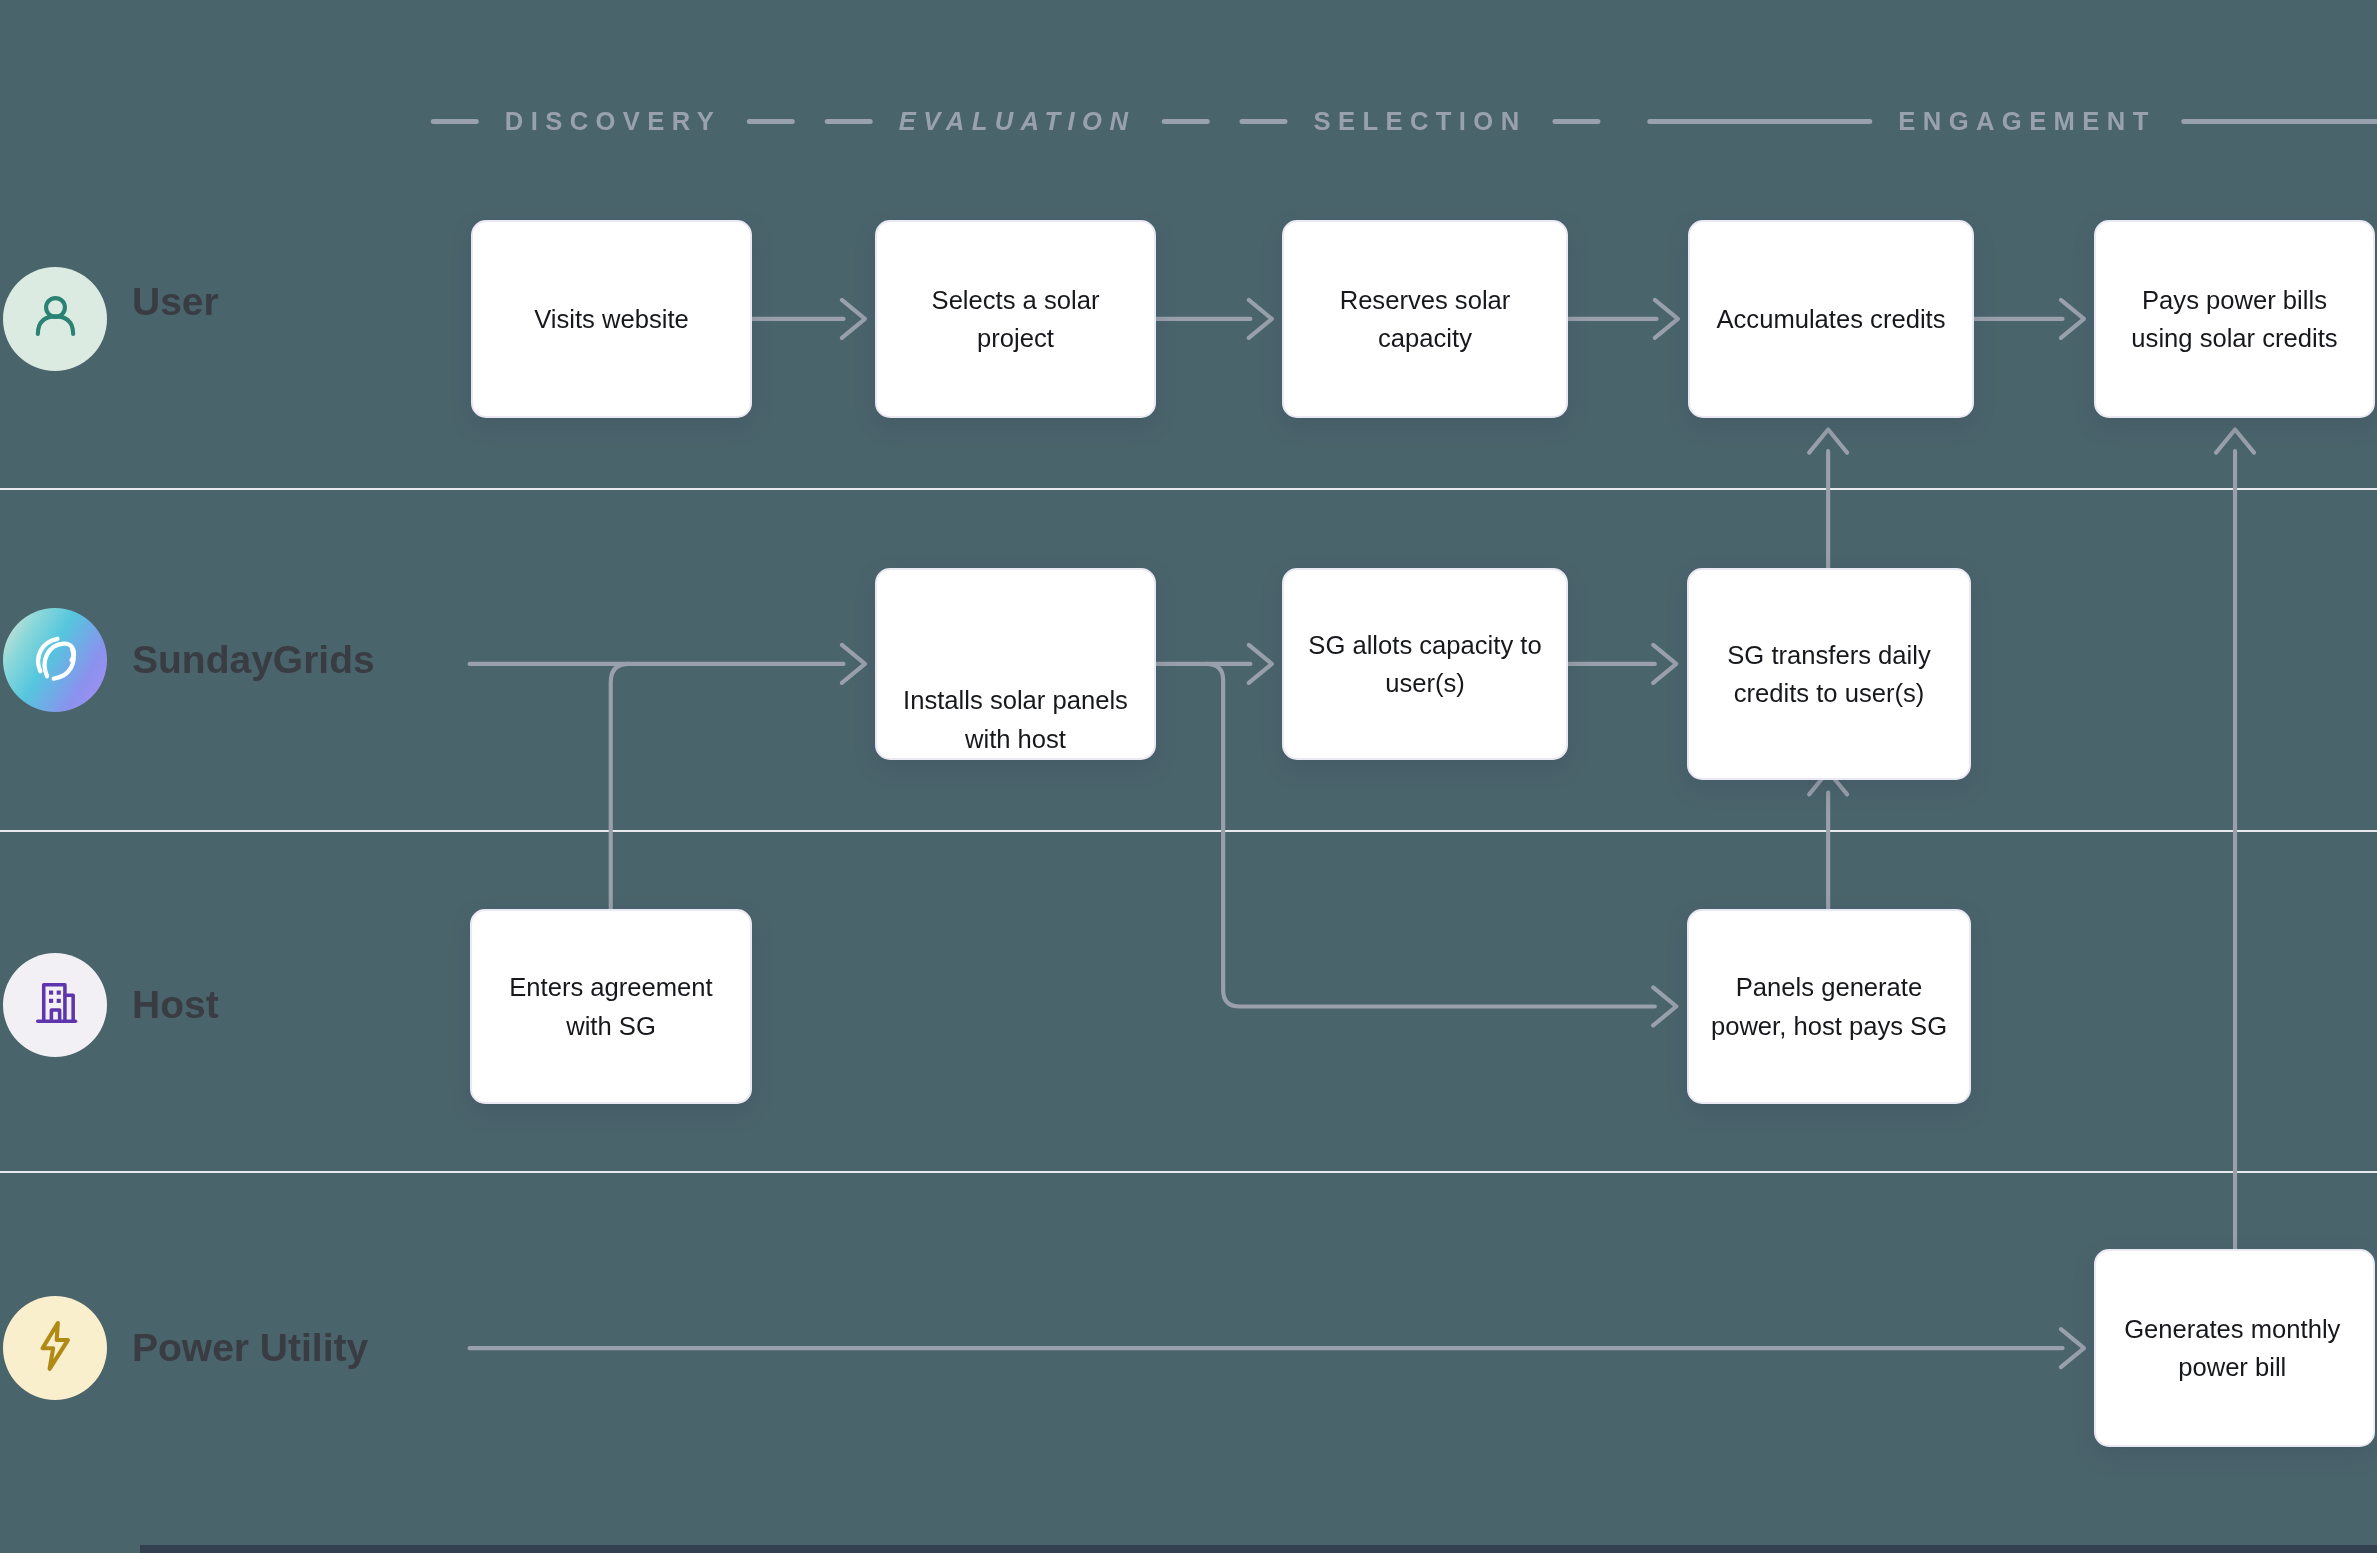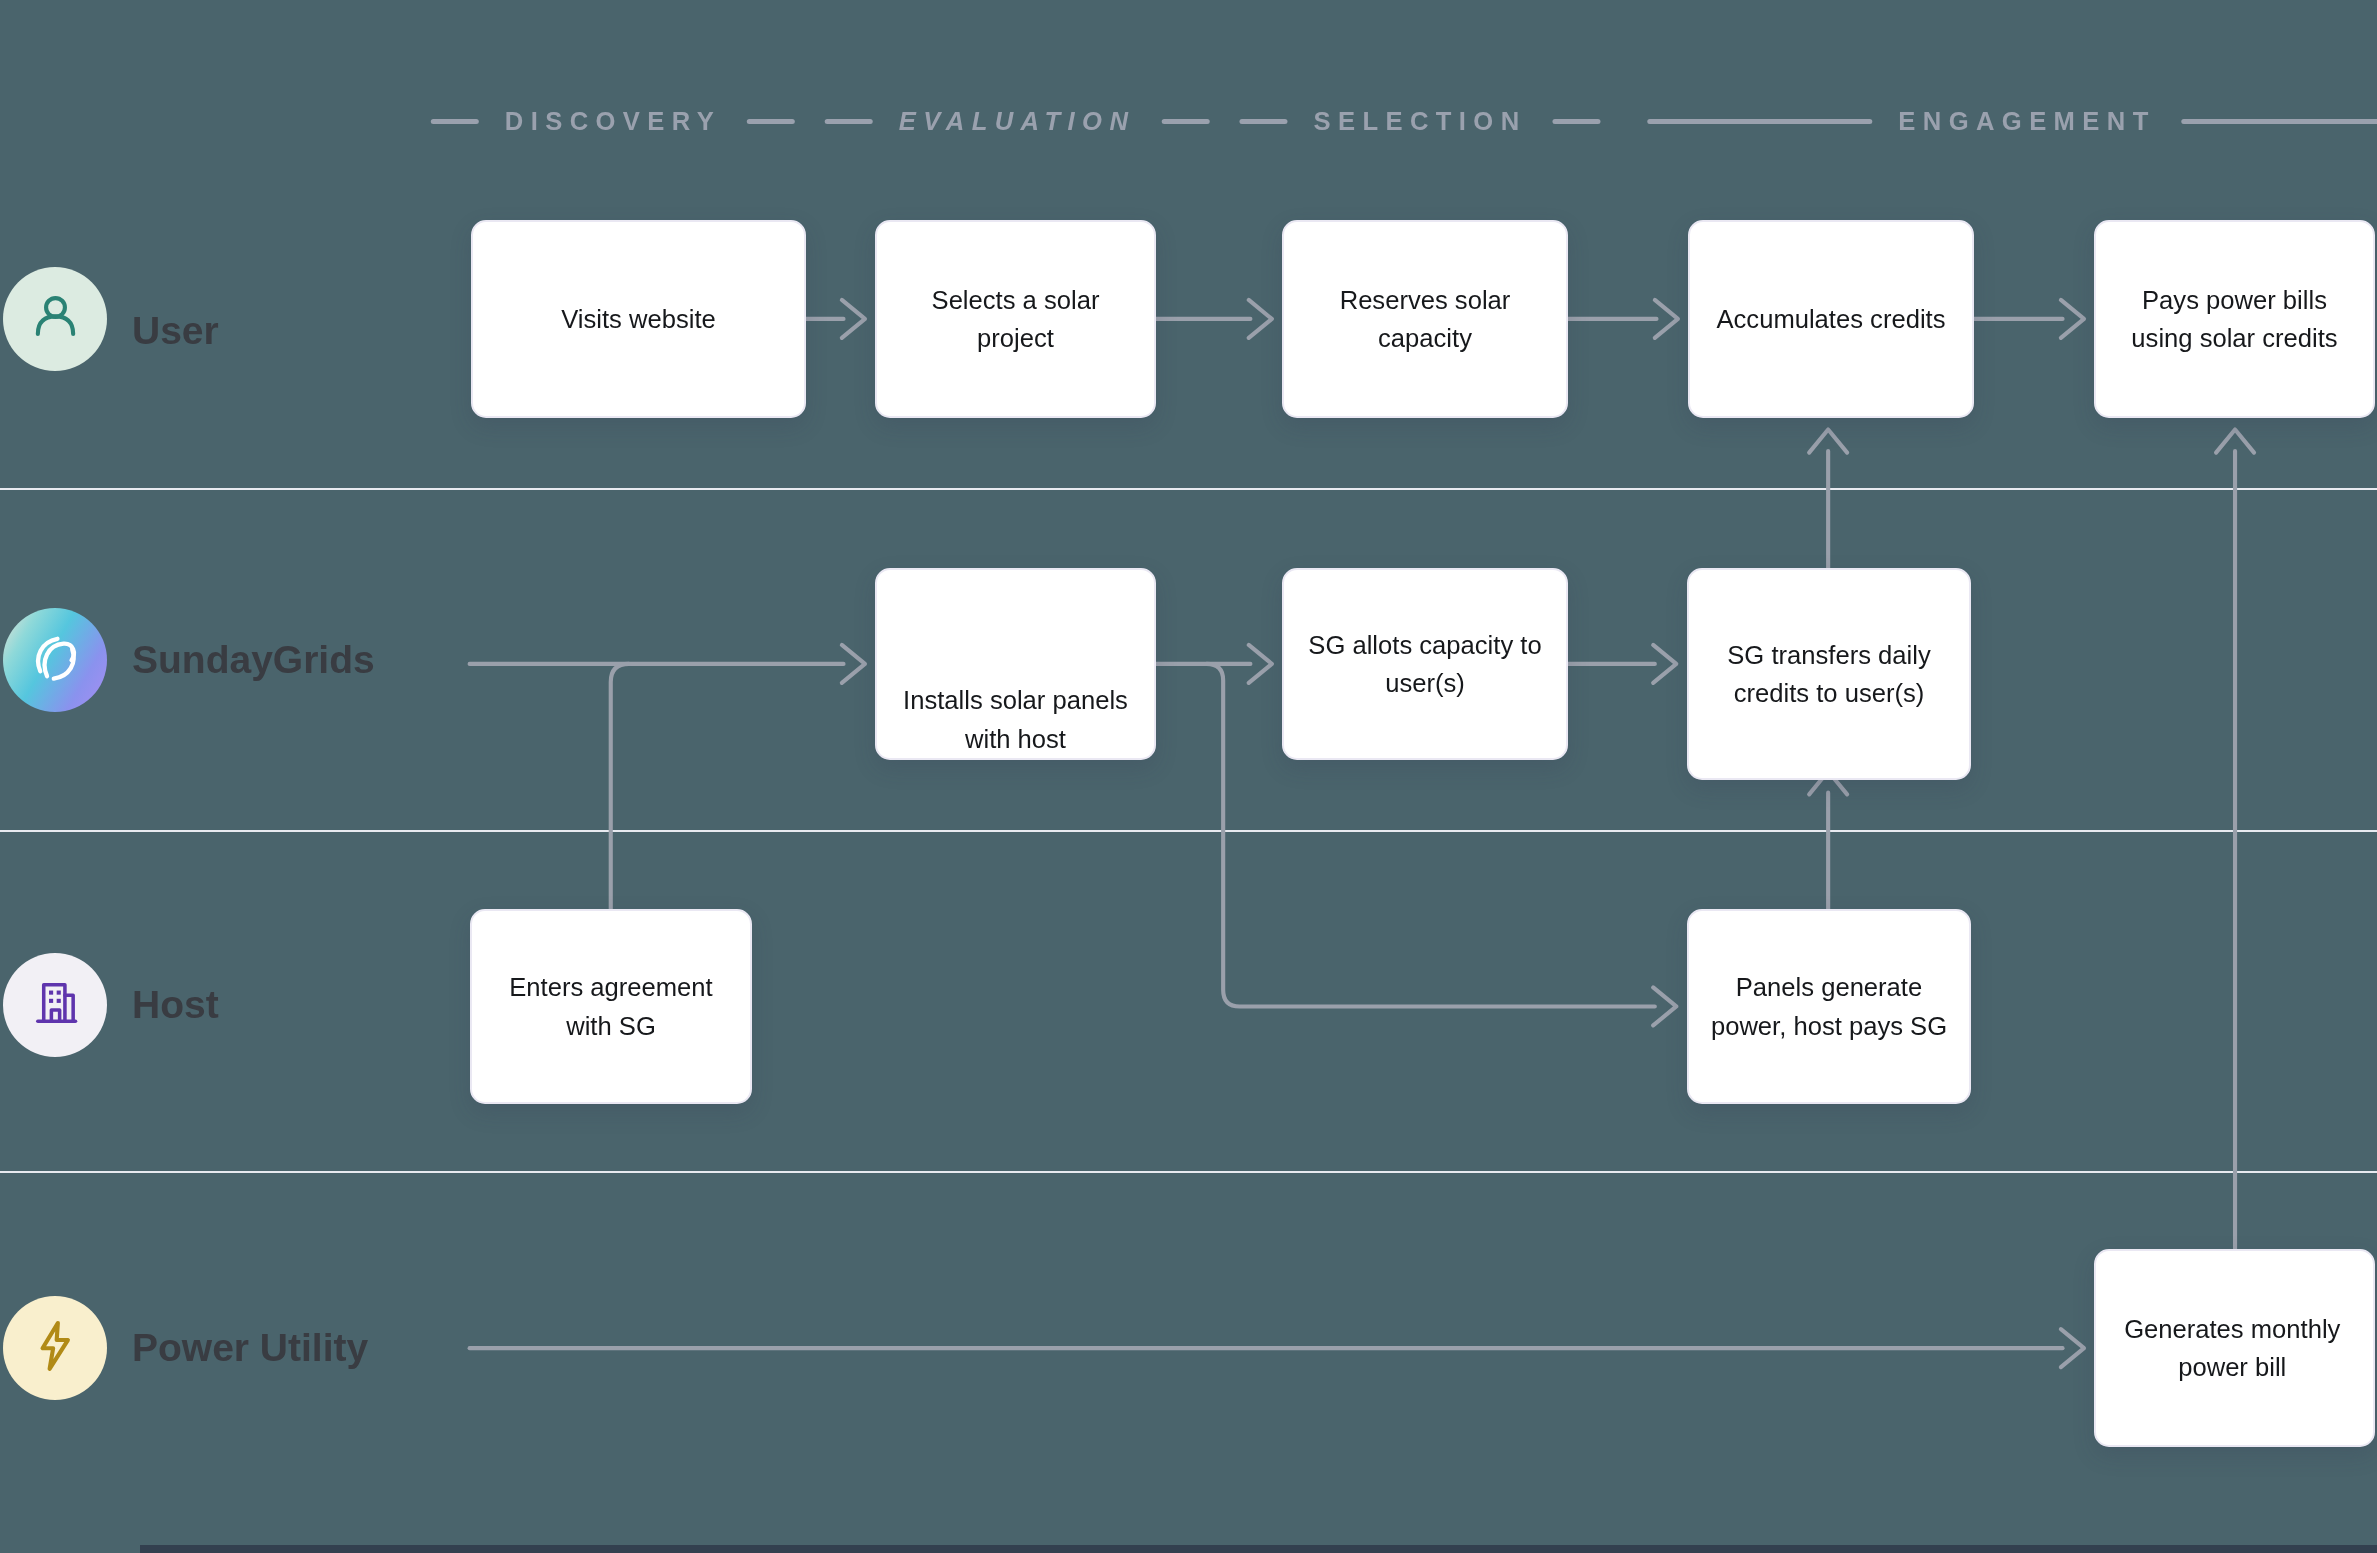--- a/index.html
+++ b/index.html
@@ -74,21 +74,21 @@
         <span class="dash" style="width: 225px; background: rgb(154, 161, 174);"></span>
       </div>
     </div>
   <div id="lanes">
       <div class="lane-icon" style="top: 319px; background: rgb(220, 235, 225);">
         <span><svg width="73" height="73" viewBox="0 0 124 124" fill="none">
     <circle cx="62" cy="45" r="16" stroke="#2a8274" stroke-width="7"></circle>
     <path d="M32 90 C32 68 45 60 62 60 C79 60 92 68 92 90" stroke="#2a8274" stroke-width="7" stroke-linecap="round"></path>
           </svg></span>
       </div>
-      <div class="lane-label" style="top: 331px; color: rgb(57, 60, 66);">User</div>
+      <div class="lane-label" style="top: 302px; color: rgb(57, 60, 66);">User</div>
       <div class="lane-icon" style="top: 660px; background: linear-gradient(120deg, rgb(233, 228, 214) 0%, rgb(143, 217, 217) 22%, rgb(85, 198, 222) 45%, rgb(138, 146, 238) 75%, rgb(169, 142, 242) 100%);">
         <span><svg width="76" height="76" viewBox="0 0 124 124" fill="none" stroke="#ffffff" stroke-width="7" stroke-linecap="round">
     <path d="M38 82 C28 58 40 34 66 29"></path>
     <path d="M49 90 C38 64 51 39 76 37 C92 36 97 52 89 64"></path>
     <path d="M60 94 C86 90 98 68 90 46"></path>
           </svg></span>
       </div>
       <div class="lane-label" style="top: 660px; color: rgb(57, 60, 66);">SundayGrids</div>
       <div class="lane-icon" style="top: 1005px; background: rgb(242, 240, 245);">
         <span><svg width="73" height="73" viewBox="0 0 124 124" fill="none" stroke="#5f35ad" stroke-width="6" stroke-linejoin="round" stroke-linecap="round">
@@ -104,21 +104,21 @@
       </div>
       <div class="lane-label" style="top: 1005px; color: rgb(57, 60, 66);">Host</div>
       <div class="lane-icon" style="top: 1348px; background: rgb(249, 239, 205);">
         <span><svg width="73" height="73" viewBox="0 0 124 124" fill="none">
     <path d="M66 22 L40 65 H58 L52 100 L83 51 H64 Z" stroke="#b18a16" stroke-width="7" stroke-linejoin="round"></path>
           </svg></span>
       </div>
       <div class="lane-label" style="top: 1348px; color: rgb(57, 60, 66);">Power Utility</div>
     </div>
   <div id="boxes">
-      <div class="box" style="left: 471px; top: 220px; width: 335px; height: 198px; background: rgb(255, 255, 255); border-color: rgb(234, 232, 243); color: rgb(22, 24, 27);">
+      <div class="box" style="left: 471px; top: 220px; width: 281px; height: 198px; background: rgb(255, 255, 255); border-color: rgb(234, 232, 243); color: rgb(22, 24, 27);">
         <span>Visits website</span>
       </div>
       <div class="box" style="left: 875px; top: 220px; width: 281px; height: 198px; background: rgb(255, 255, 255); border-color: rgb(234, 232, 243); color: rgb(22, 24, 27);">
         <span>Selects a solar project</span>
       </div>
       <div class="box" style="left: 1282px; top: 220px; width: 286px; height: 198px; background: rgb(255, 255, 255); border-color: rgb(234, 232, 243); color: rgb(22, 24, 27);">
         <span>Reserves solar capacity</span>
       </div>
       <div class="box" style="left: 1688px; top: 220px; width: 286px; height: 198px; background: rgb(255, 255, 255); border-color: rgb(234, 232, 243); color: rgb(22, 24, 27);">
         <span>Accumulates credits</span>

